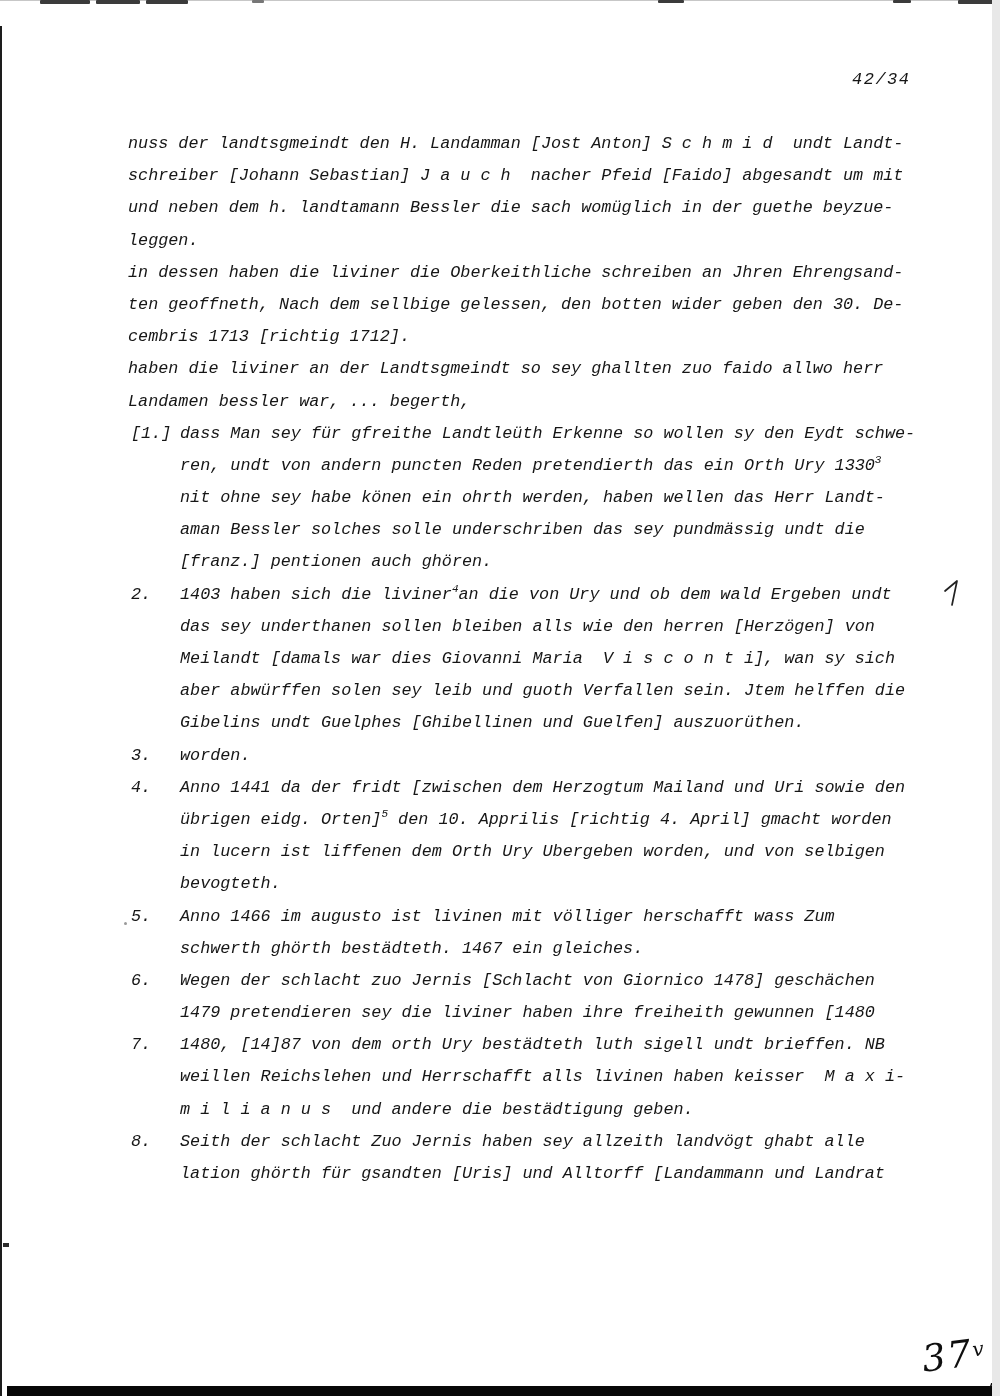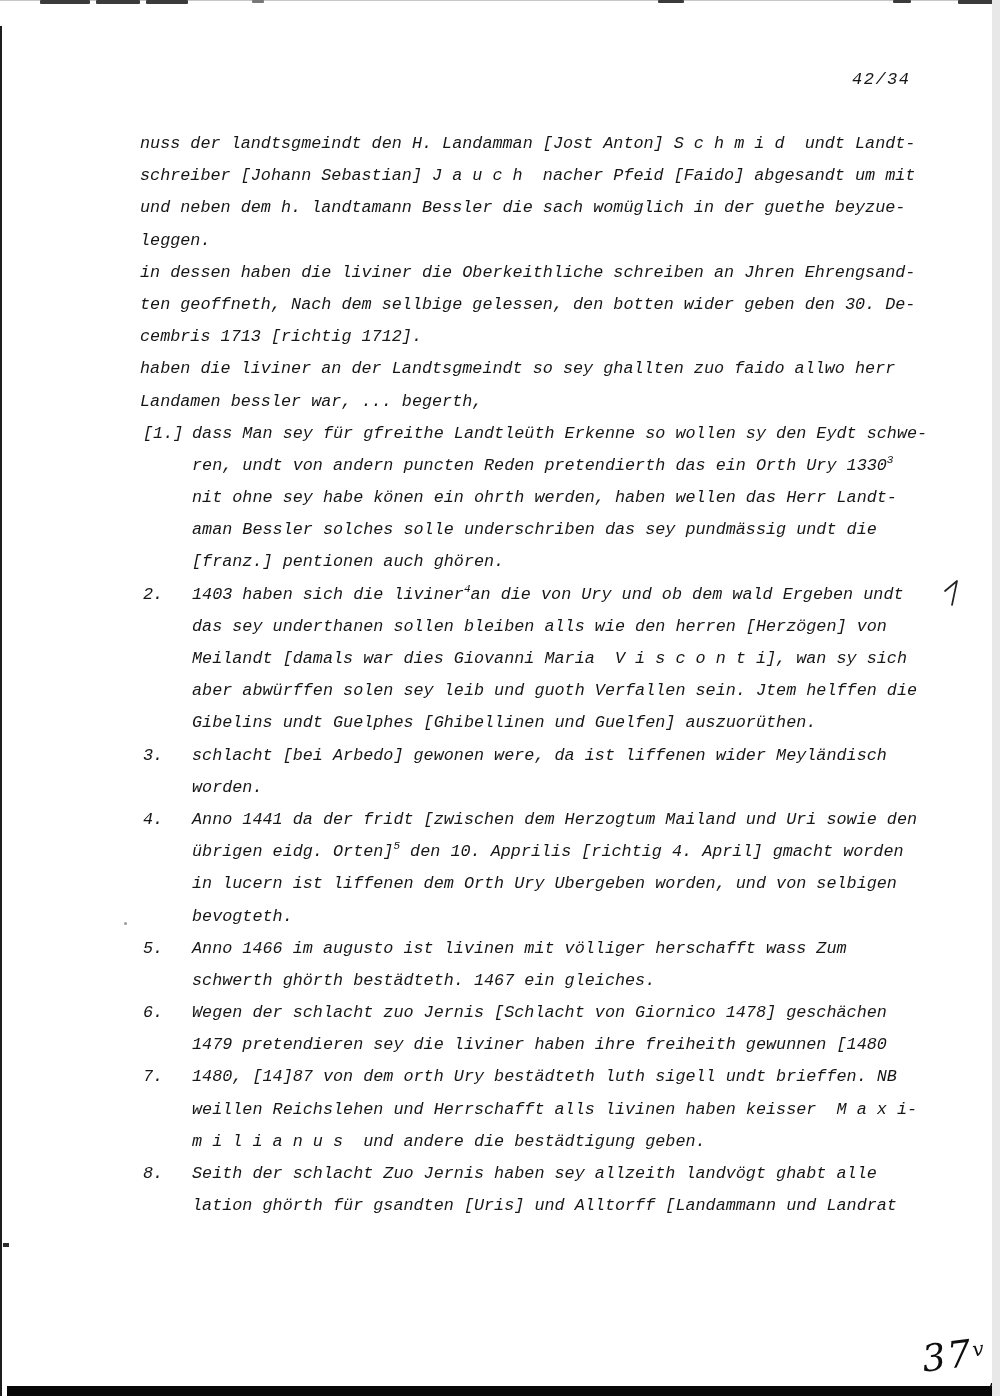--- a/index.html
+++ b/index.html
@@ -12,21 +12,21 @@
     font-style:italic;
     color:#161616;
   }
 
   
   .page-number {
     position:absolute; left:852px; top:70px;
     font-size:17px; letter-spacing:1.5px;
   }
   .text-column {
-    position:absolute; left:140px; top:128px; width:830px;
+    position:absolute; left:128px; top:128px; width:830px;
     font-size:16.8px;
   }
   .line { height:32.2px; line-height:32.2px; white-space:pre; }
   .line sup { font-size:11px; line-height:0; vertical-align:7px; }
   .block.item { position:relative; padding-left:52px; }
   .marker {
     position:absolute; left:3px; top:0;
     height:32.2px; line-height:32.2px; white-space:pre;
   }
 
@@ -108,21 +108,20 @@
       <div class="block item">
         <span class="marker">2.</span>
         <div class="line">1403 haben sich die liviner<sup>4</sup>an die von Ury und ob dem wald Ergeben undt</div>
         <div class="line">das sey underthanen sollen bleiben alls wie den herren [Herzögen] von</div>
         <div class="line">Meilandt [damals war dies Giovanni Maria  V i s c o n t i], wan sy sich</div>
         <div class="line">aber abwürffen solen sey leib und guoth Verfallen sein. Jtem helffen die</div>
         <div class="line">Gibelins undt Guelphes [Ghibellinen und Guelfen] auszuorüthen.</div>
       </div>
       <div class="block item">
         <span class="marker">3.</span>
-        <div class="line">schlacht [bei Arbedo] gewonen were, da ist liffenen wider Meyländisch</div>
         <div class="line">worden.</div>
       </div>
       <div class="block item">
         <span class="marker">4.</span>
         <div class="line">Anno 1441 da der fridt [zwischen dem Herzogtum Mailand und Uri sowie den</div>
         <div class="line">übrigen eidg. Orten]<sup>5</sup> den 10. Apprilis [richtig 4. April] gmacht worden</div>
         <div class="line">in lucern ist liffenen dem Orth Ury Ubergeben worden, und von selbigen</div>
         <div class="line">bevogteth.</div>
       </div>
       <div class="block item">

